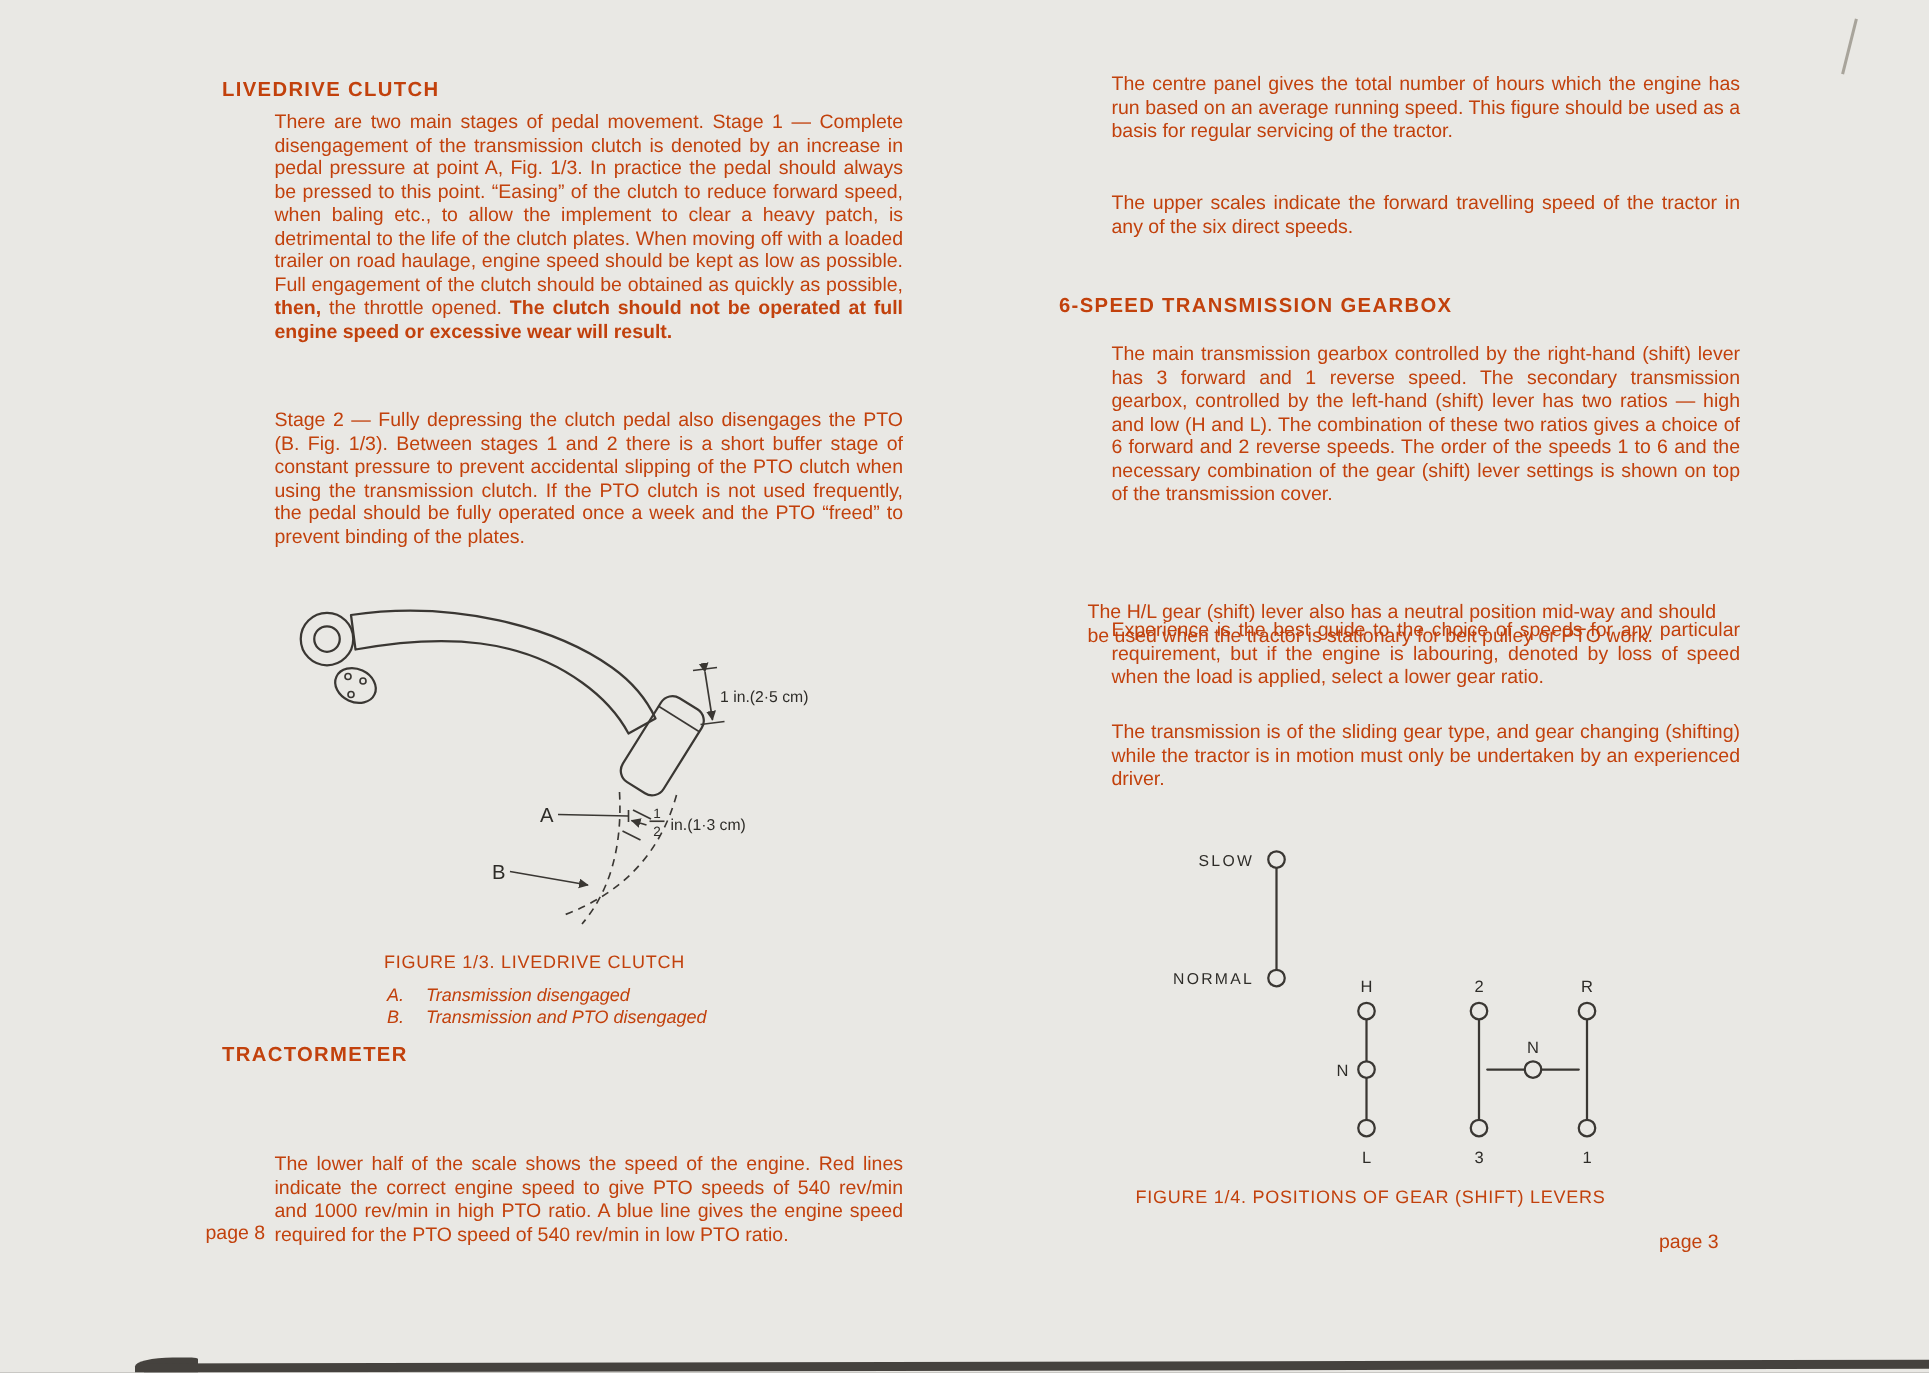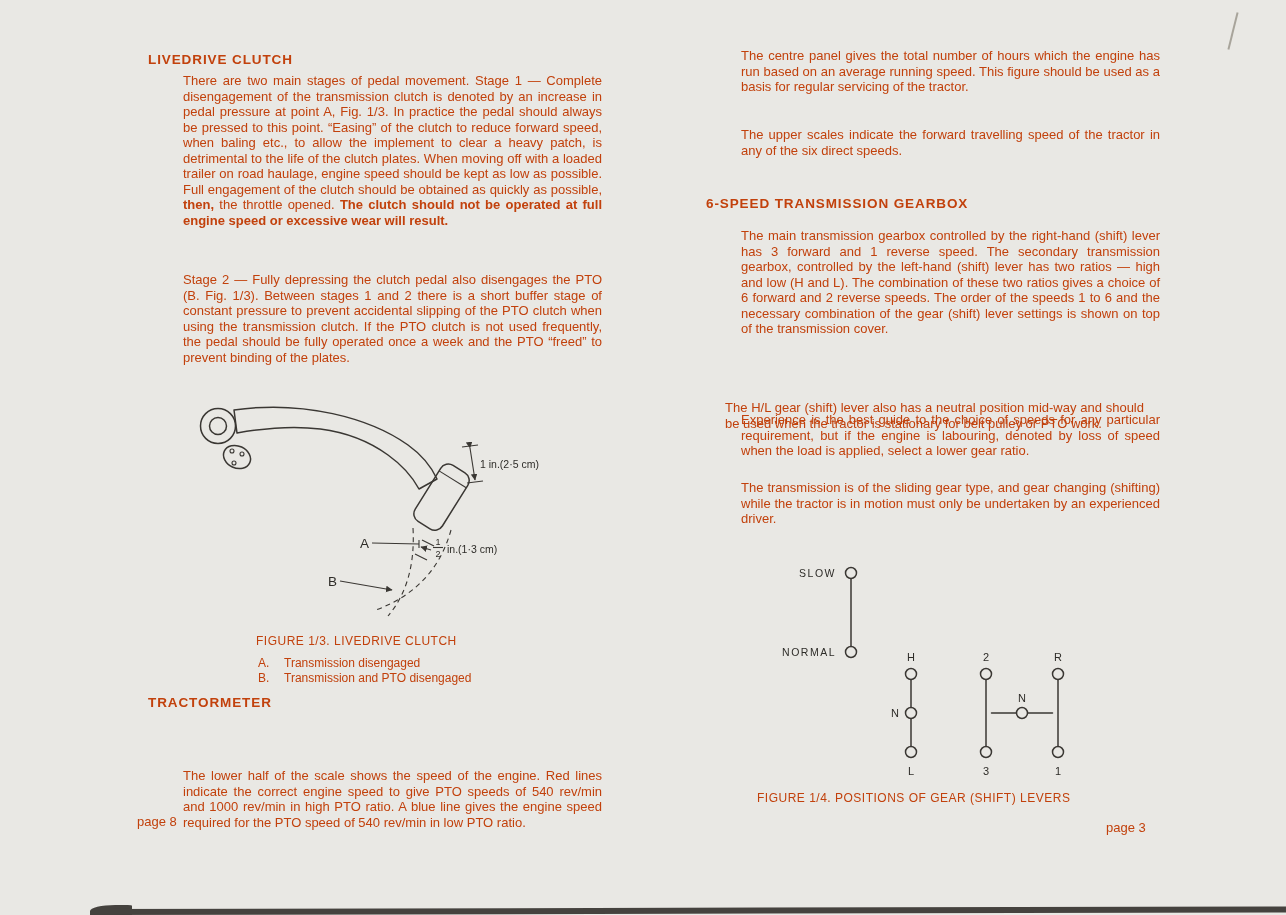--- a/index.html
+++ b/index.html
@@ -29,20 +29,21 @@
   }
   .b { font-weight: 700; }
   .fig-caption {
     position: absolute;
     font-size: 12px;
     letter-spacing: 0.5px;
     white-space: nowrap;
   }
   .fig-legend {
     position: absolute;
+    font-style: italic;
     font-size: 12px;
     line-height: 15px;
   }
   .legend-row { white-space: nowrap; }
   .legend-key { display: inline-block; width: 26px; }
   .page-num {
     position: absolute;
     font-size: 13px;
   }
   .fig { position: absolute; }

